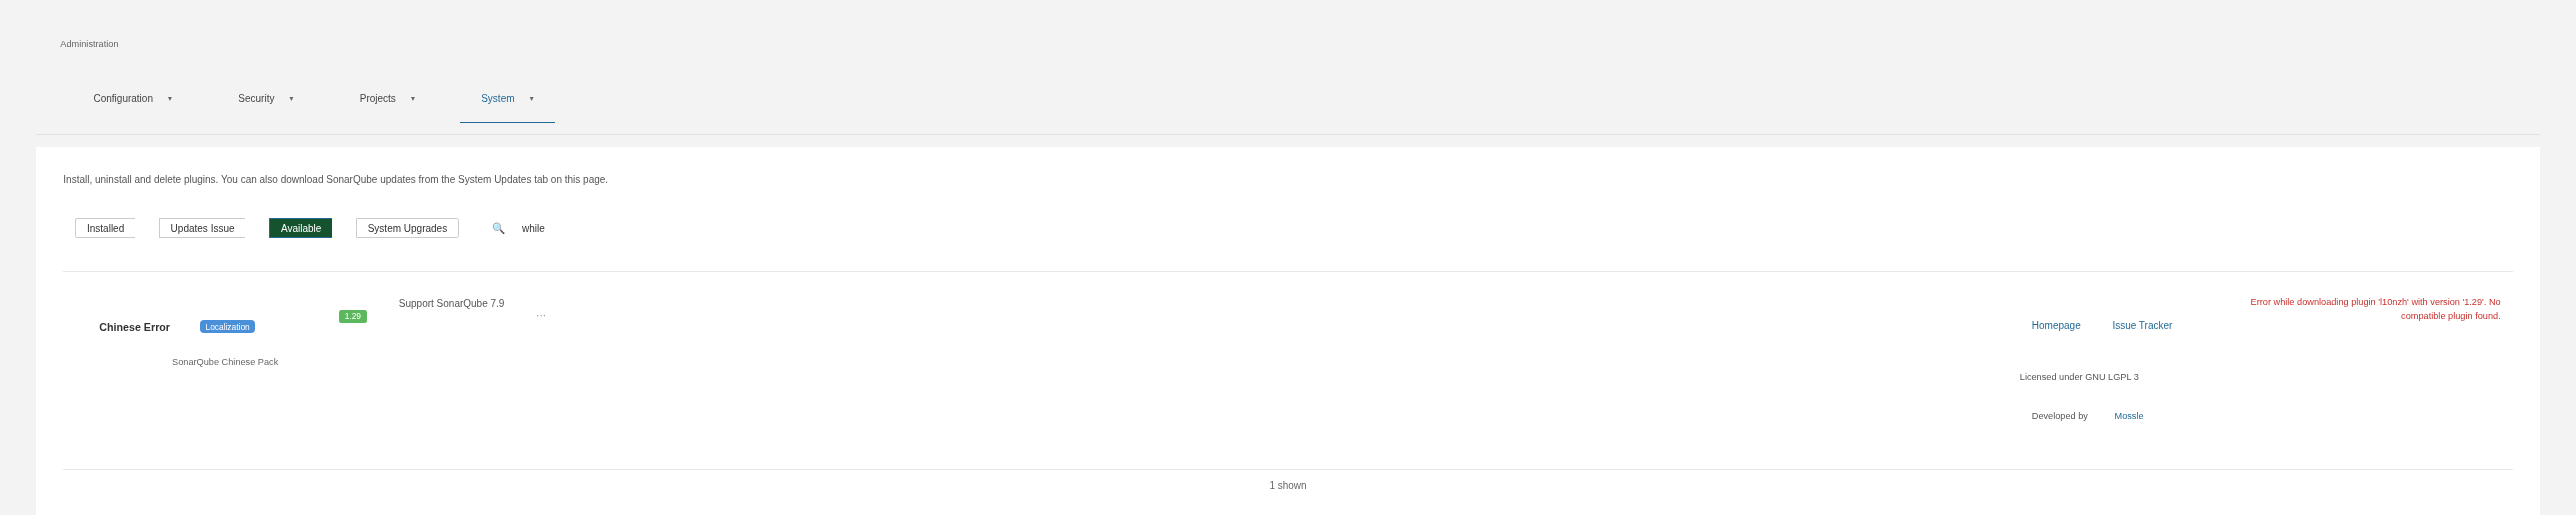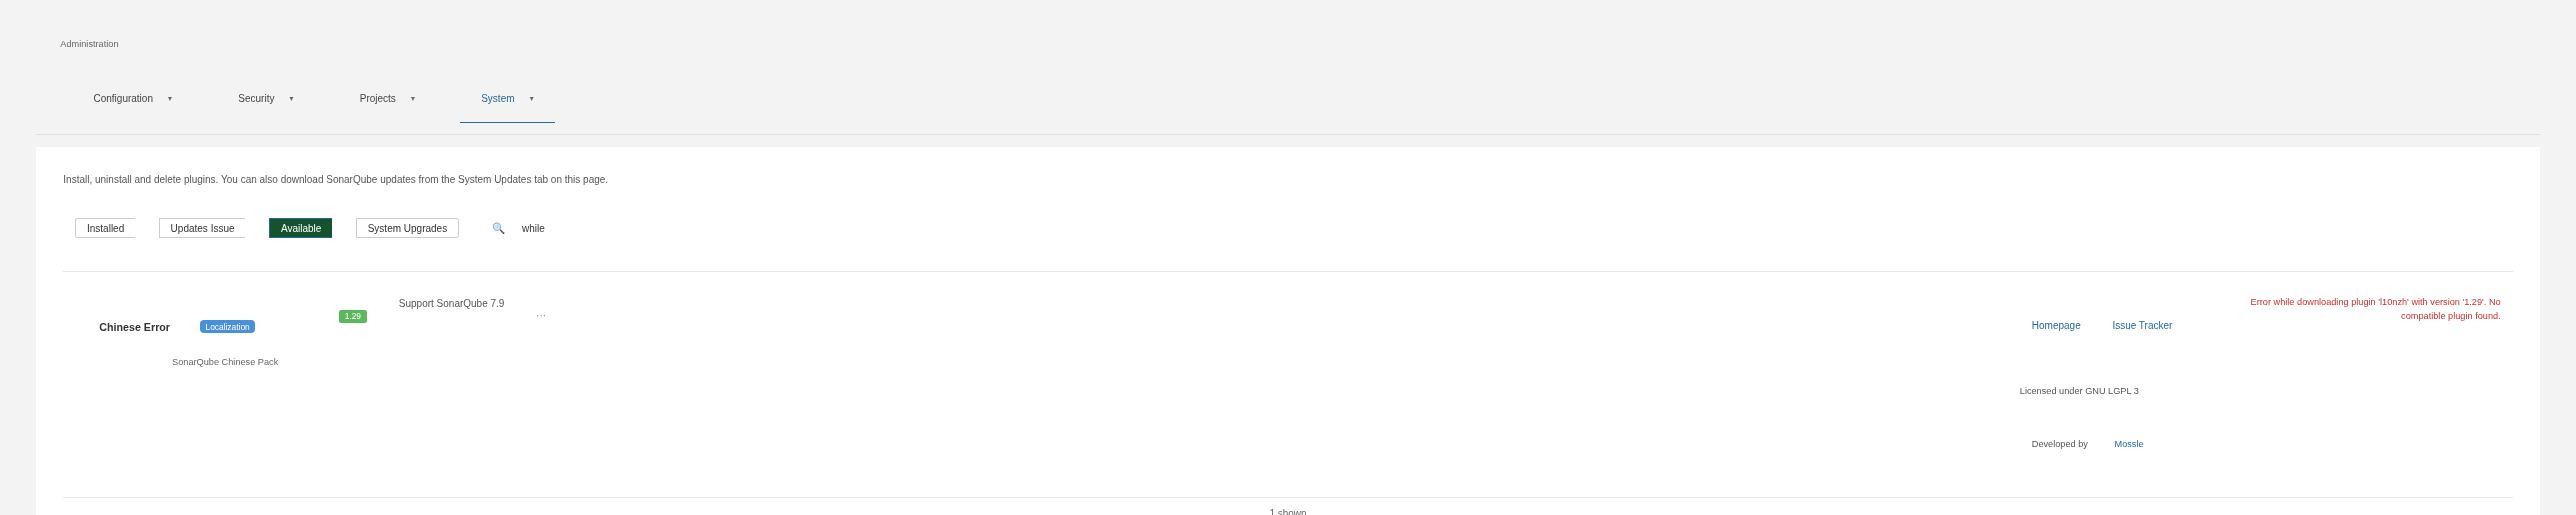--- a/index.html
+++ b/index.html
@@ -156,21 +156,21 @@
     }
     .ellipsis-btn {
       color: #888;
       cursor: pointer;
       font-size: 10px;
     }
     .plugin-links {
       min-width: 169px;
       display: flex;
       flex-direction: column;
-      gap: 19px;
+      gap: 5px;
     }
     .plugin-links-row {
       display: flex;
       gap: 7.7px;
     }
     .link-btn {
       color: #236a97;
       text-decoration: none;
       font-size: 10px;
       cursor: pointer;

